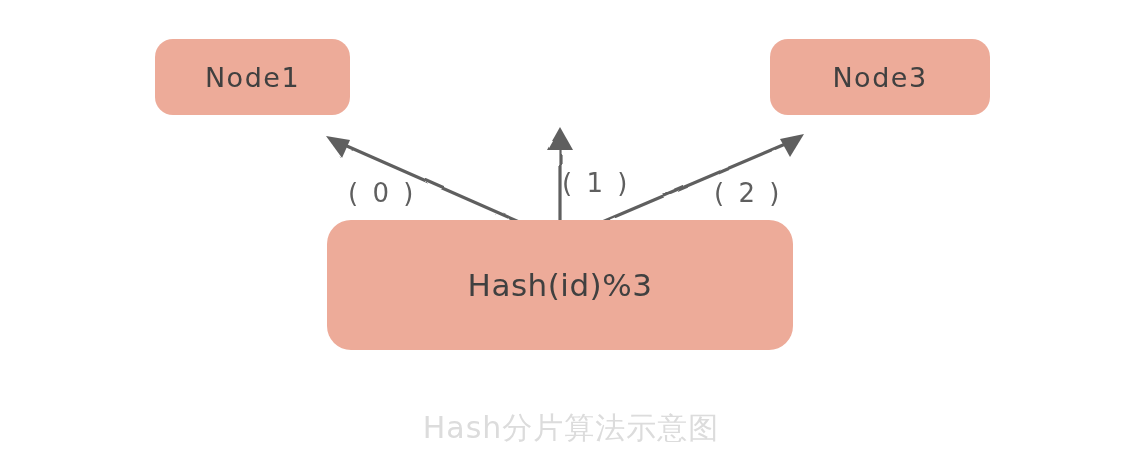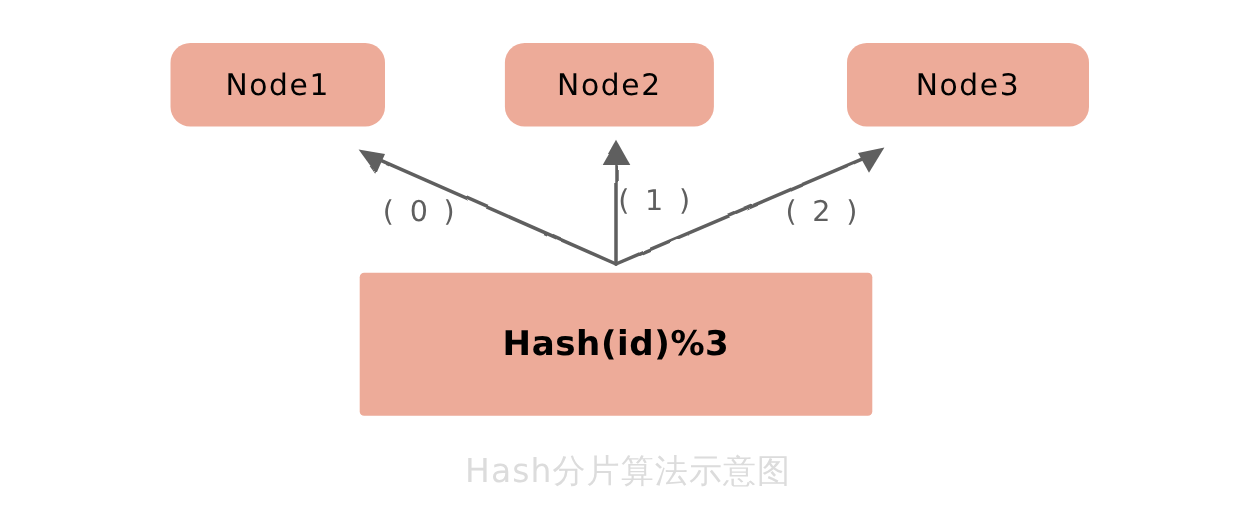--- a/index.html
+++ b/index.html
@@ -26,40 +26,39 @@
     pointer-events: none;
   }
   .node-box {
     position: absolute;
     box-sizing: border-box;
     display: flex;
     align-items: center;
     justify-content: center;
     background: #edab99;
     border-radius: 18px;
-    color: #000000;
+    color: #404040;
     font-family: "DejaVu Sans", sans-serif;
     font-size: 27px;
     font-weight: 400;
     letter-spacing: 1.5px;
     white-space: nowrap;
     user-select: none;
   }
   #node1-box { left: 155px; top: 39px; width: 195px; height: 76px; }
   #node2-box { left: 459px; top: 39px; width: 190px; height: 76px; }
   #node3-box { left: 770px; top: 39px; width: 220px; height: 76px; }
   #hash-box {
     left: 327px;
-    top: 248px;
+    top: 220px;
     width: 466px;
     height: 130px;
-    border-radius: 4px;
+    border-radius: 24px;
     font-size: 31px;
     letter-spacing: 0.5px;
-    font-weight: bold;
   }
   .edge-label {
     position: absolute;
     color: #5f5f5f;
     font-family: "DejaVu Sans", sans-serif;
     font-size: 26px;
     letter-spacing: 3px;
     white-space: nowrap;
     user-select: none;
   }
@@ -105,23 +104,20 @@
     <g filter="url(#rough)">
       <line x1="560" y1="240" x2="790" y2="142" stroke="#5f5f5f" stroke-width="3.2" stroke-linecap="round"></line>
       <polygon points="804,134 780,139 790,157" fill="#5f5f5f"></polygon>
     </g>
   </svg>
 
   <div class="node-box" id="node1-box">
     <span>Node1</span>
   </div>
 
-  <div class="node-box" id="node2-box">
-    <span>Node2</span>
-  </div>
 
   <div class="node-box" id="node3-box">
     <span>Node3</span>
   </div>
 
   <div class="node-box" id="hash-box">
     <span>Hash(id)%3</span>
   </div>
 
   <div class="edge-label" id="label-0">( 0 )</div>

